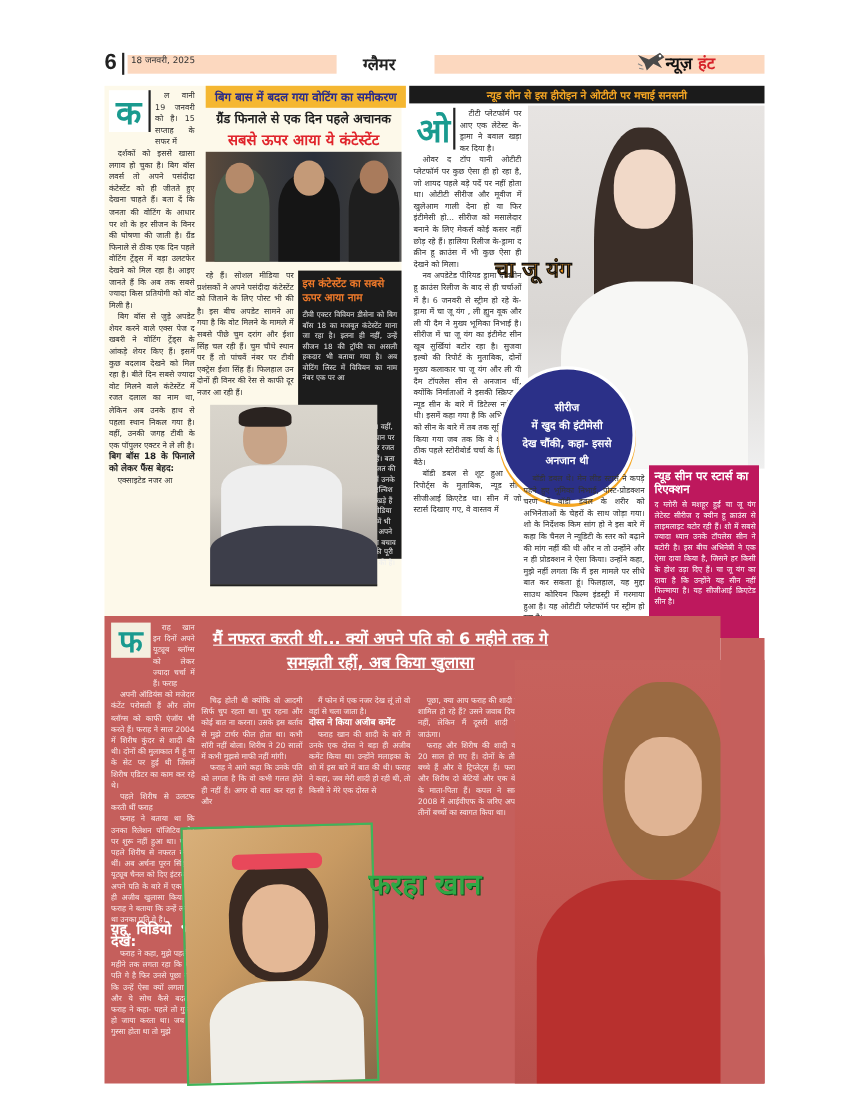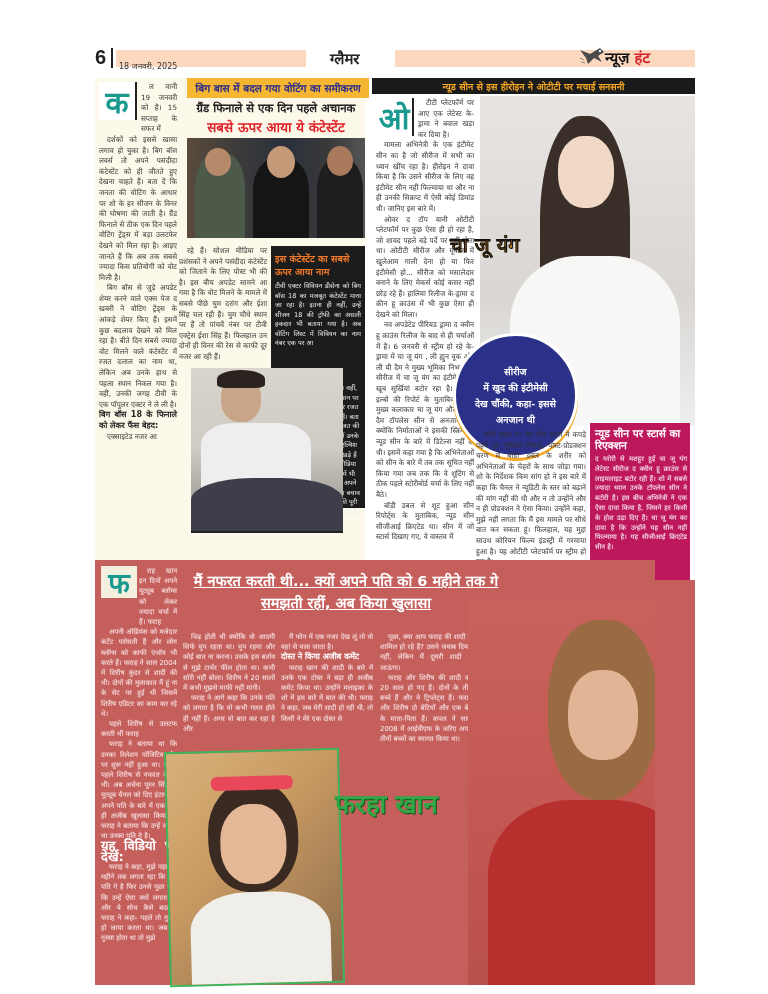--- a/index.html
+++ b/index.html
@@ -4,21 +4,21 @@
 <style>
   * { box-sizing: border-box; margin: 0; padding: 0; }
   body { width: 768px; height: 994px; background: #ffffff; font-family: "DejaVu Sans", sans-serif; position: relative; overflow: hidden; }
   .page { position: absolute; left: 95px; top: 40px; width: 600px; height: 950px; }
 
   
   .hdr { position: absolute; left: 0; top: 4px; width: 600px; height: 28px; }
   .hdr .pgno { position: absolute; left: 0; top: 2px; font: bold 20px "Liberation Sans", sans-serif; color: #222; }
   .hdr .sep { position: absolute; left: 16px; top: 4px; width: 2px; height: 20px; background: #222; }
   .hdr .band1 { position: absolute; left: 21px; top: 6px; width: 190px; height: 17px; background: #fcd8bf; }
-  .hdr .date { position: absolute; left: 24px; top: 16px; font-size: 8px; color: #333; }
+  .hdr .date { position: absolute; left: 24px; top: 4px; font-size: 8px; color: #333; }
   .hdr .section { position: absolute; left: 235px; top: 4px; font: bold 15px "DejaVu Sans", sans-serif; color: #222; }
   .hdr .band2 { position: absolute; left: 300px; top: 6px; width: 300px; height: 17px; background: #fcd8bf; }
   .hdr .logo-icon { position: absolute; left: 483px; top: 0; width: 28px; height: 24px; }
   .hdr .logo { position: absolute; left: 510px; top: 3px; font: bold 15px "DejaVu Sans", sans-serif; color: #111; }
   .hdr .logo .hunt { color: #d6232a; margin-top: 24px; }
 
   
   .lt { position: absolute; left: 0; top: 38px; width: 270px; height: 510px; background: #fdf9ea; }
   .dropcap { position: absolute; width: 38px; height: 38px; color: #fff; font: bold 30px "DejaVu Sans", sans-serif; display:flex; align-items:center; justify-content:center; }
   .dc-k { left: 4px; top: 4px; background: #fff; color: #1a9a8f; border-right: 2px solid #222; }
@@ -122,21 +122,20 @@
       <div style="position:absolute;left:10px;top:55px;width:110px;height:70px;border-radius:30% 30% 0 0;background:#eeeeee;"></div>
       <div style="position:absolute;left:0;top:110px;width:152px;height:55px;border-radius:40% 40% 0 0;background:#3d3e4a;"></div>
     </div>
   </div>
 
   <div class="rt">
     <div class="rt-head">न्यूड सीन से इस हीरोइन ने ओटीटी पर मचाई सनसनी</div>
     <div class="dropcap dc-o">ओ</div>
     <div class="col rt-col1">
       <p class="lead">टीटी प्लेटफॉर्म पर आए एक लेटेस्ट के-ड्रामा ने बवाल खड़ा कर दिया है।</p>
-      <p>मामला अभिनेत्री के एक इंटीमेट सीन का है जो सीरीज में सभी का ध्यान खींच रहा है। हीरोइन ने दावा किया है कि उसने सीरीज के लिए वह इंटीमेट सीन नहीं फिल्माया था और ना ही उनकी सिक्रप्ट में ऐसी कोई डिमांड थी। जानिए इस बारे में।</p>
       <p>ओवर द टॉप यानी ओटीटी प्लेटफॉर्म पर कुछ ऐसा ही हो रहा है, जो शायद पहले बड़े पर्दे पर नहीं होता था। ओटीटी सीरीज और मूवीज में खुलेआम गाली देना हो या फिर इंटीमेसी हो... सीरीज को मसालेदार बनाने के लिए मेकर्स कोई कसर नहीं छोड़ रहे हैं। हालिया रिलीज के-ड्रामा द क्रीन हू क्राउंस में भी कुछ ऐसा ही देखने को मिला।</p>
       <p>नव अपडेटेड पीरियड ड्रामा द क्वीन हू क्राउंस रिलीज के बाद से ही चर्चाओं में है। 6 जनवरी से स्ट्रीम हो रहे के-ड्रामा में चा जू यंग , ली ह्युन वूक और ली यी दैम ने मुख्य भूमिका निभाई है। सीरीज में चा जू यंग का इंटीमेट सीन खूब सुर्खियां बटोर रहा है। सुजवा इल्बो की रिपोर्ट के मुताबिक, दोनों मुख्य कलाकार चा जू यंग और ली यी दैम टॉपलेस सीन से अनजान थीं, क्योंकि निर्माताओं ने इसकी स्क्रिप्ट में न्यूड सीन के बारे में डिटेल्स नहीं दी थी। इसमें कहा गया है कि अभिनेताओं को सीन के बारे में तब तक सूचित नहीं किया गया जब तक कि वे शूटिंग से ठीक पहले स्टोरीबोर्ड चर्चा के लिए नहीं बैठे।</p>
       <p>बॉडी डबल से शूट हुआ सीन रिपोर्ट्स के मुताबिक, न्यूड सीन सीजीआई क्रिएटेड था। सीन में जो स्टार्स दिखाए गए, वे वास्तव में</p>
     </div>
     <div class="photo-cj">
       <div style="position:absolute;left:60px;top:20px;width:90px;height:230px;border-radius:45% 45% 20% 20%;background:#3a2e28;"></div>
       <div style="position:absolute;left:78px;top:40px;width:56px;height:72px;border-radius:45%;background:#f1d9c8;"></div>
       <div style="position:absolute;left:30px;top:160px;width:170px;height:170px;border-radius:40% 40% 0 0;background:#f7f7f5;"></div>
     </div>
     <div class="name-cj">चा जू यंग</div>

